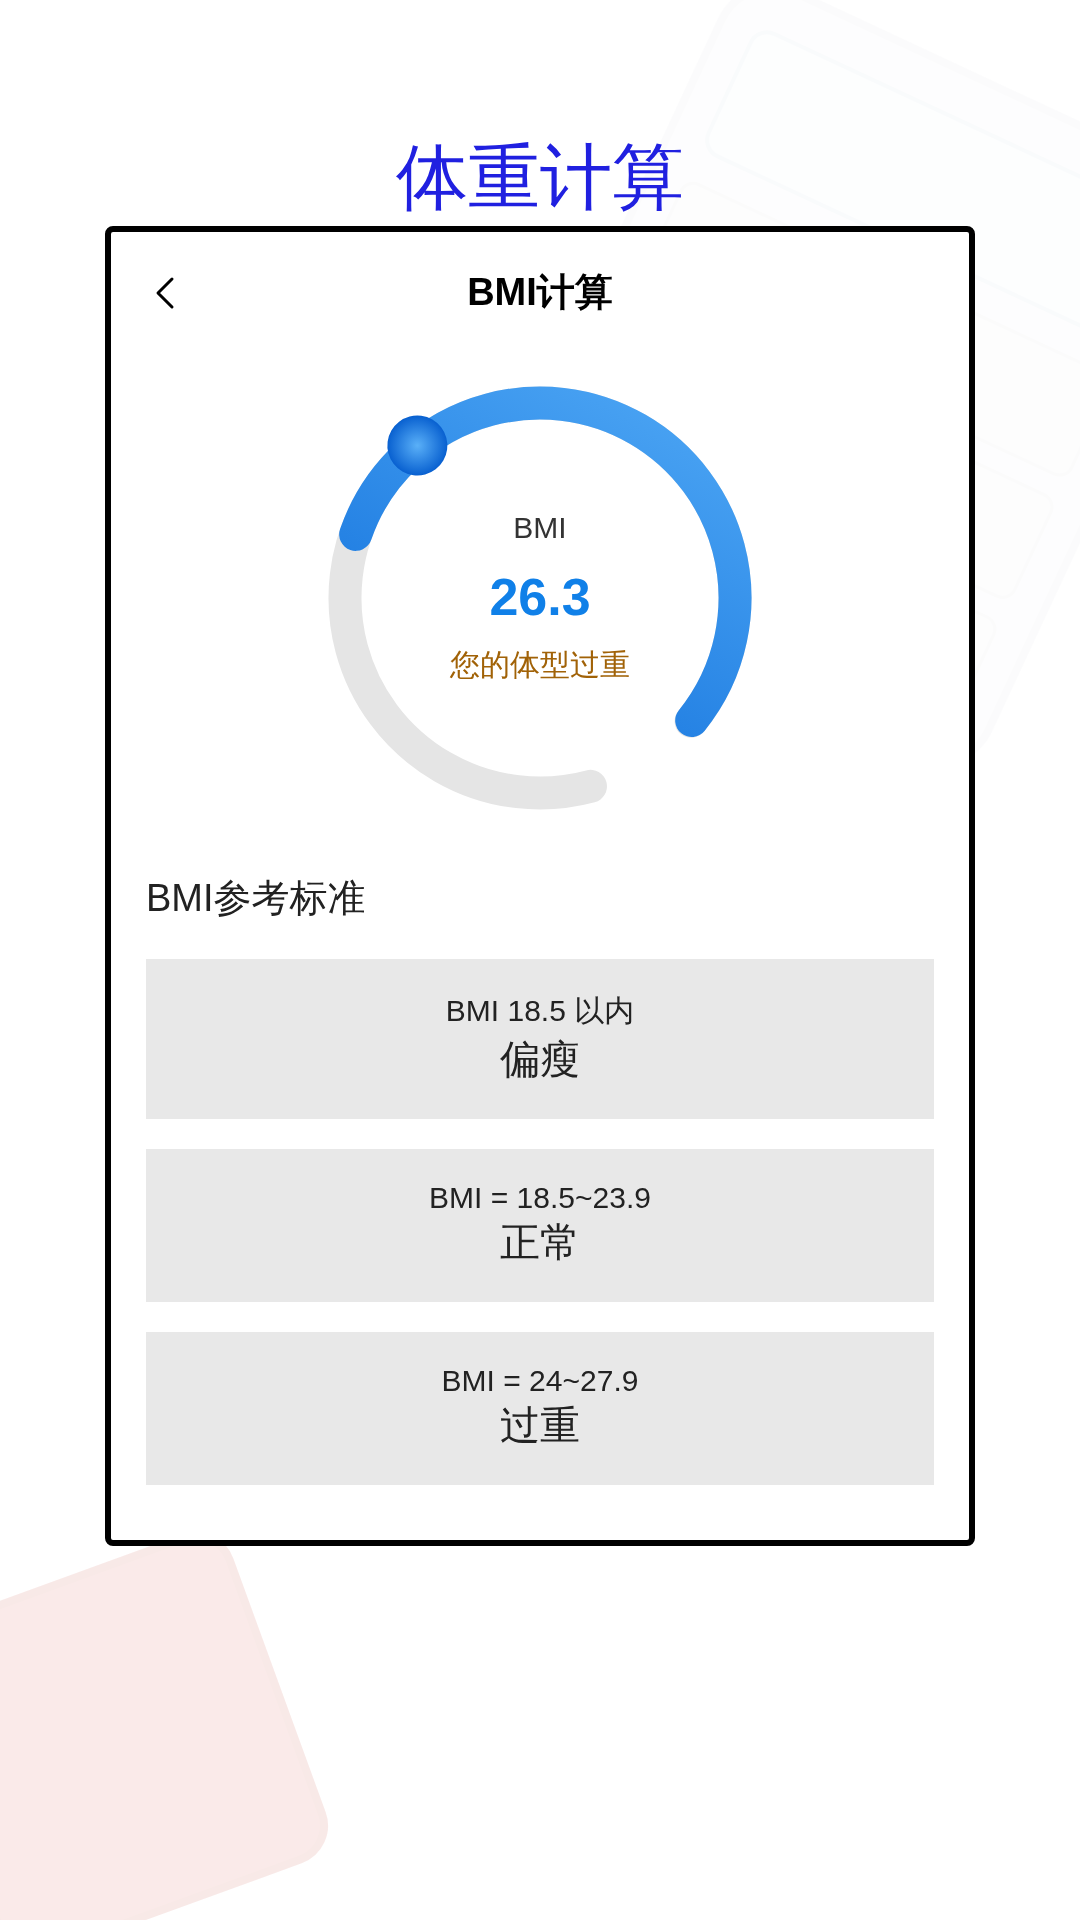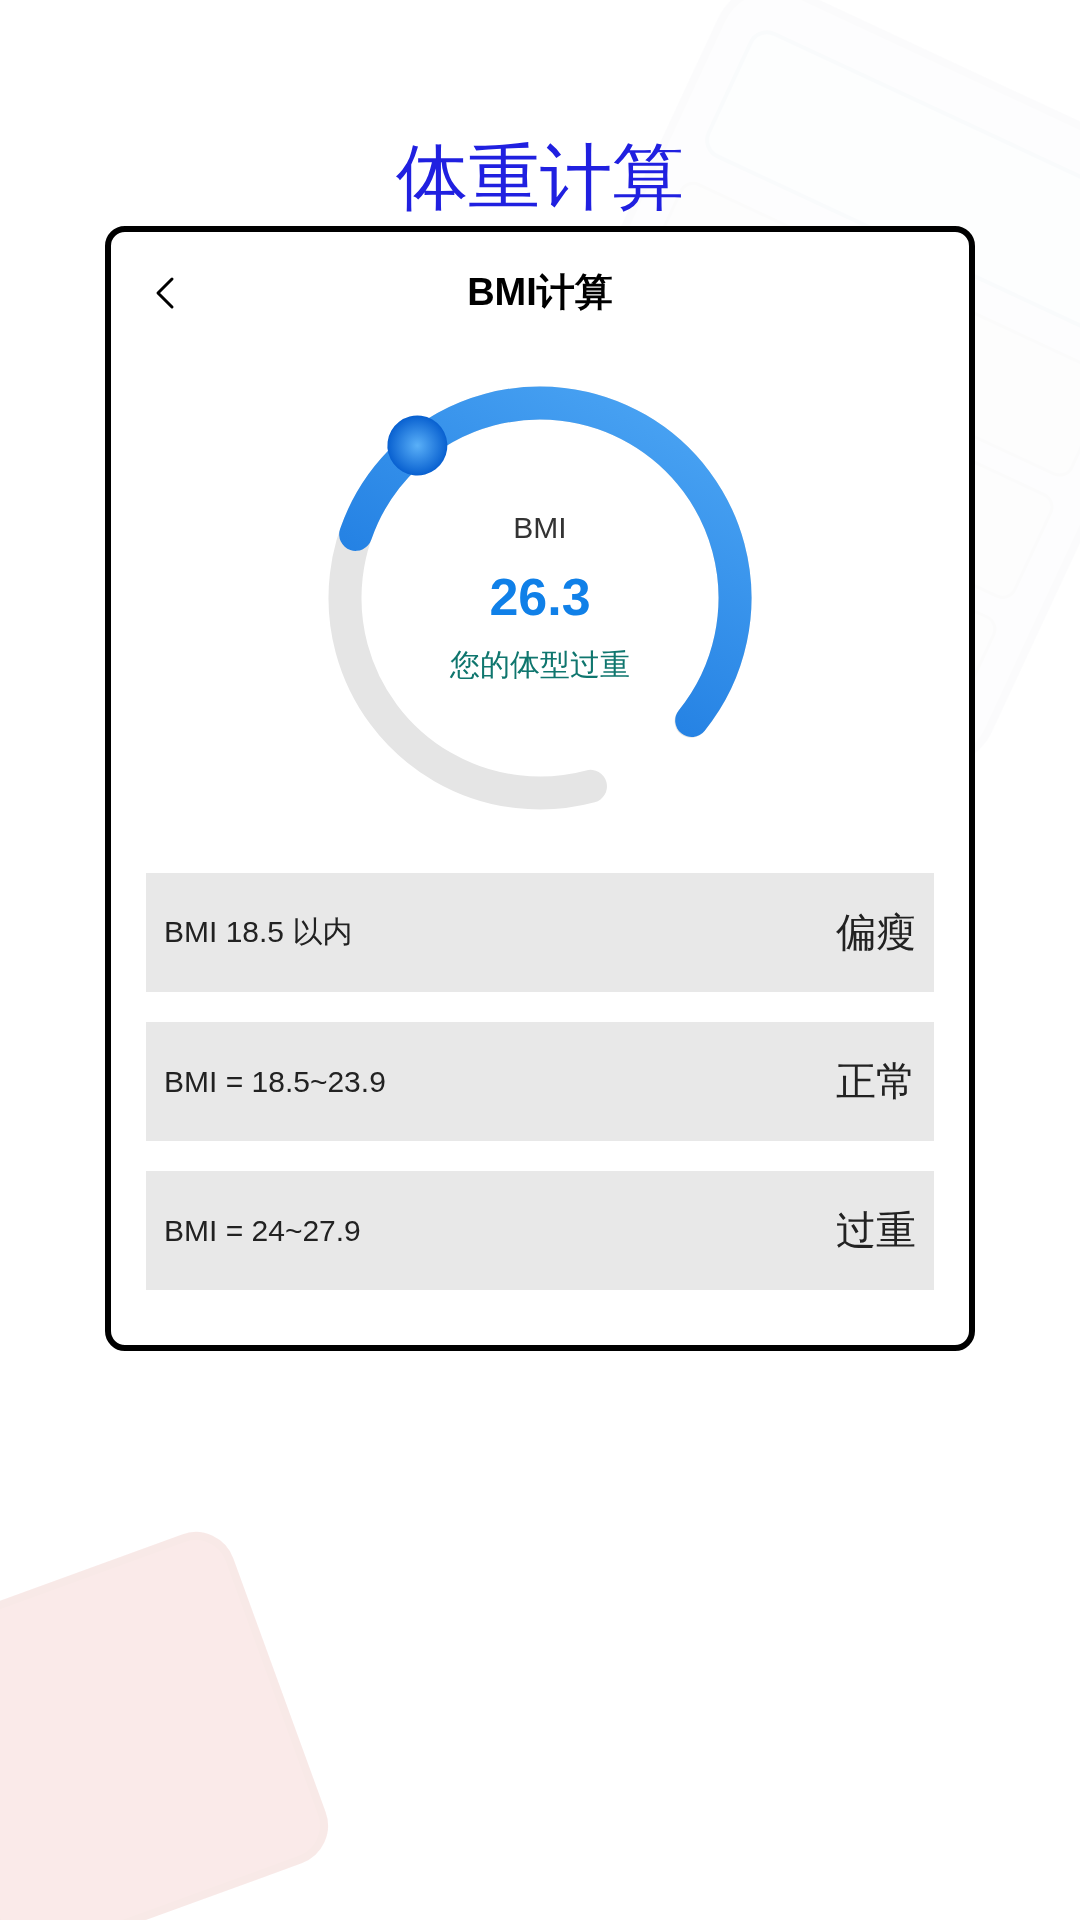--- a/index.html
+++ b/index.html
@@ -78,21 +78,21 @@
       padding-top: 130px;
       position: relative;
       z-index: 1;
     }
     .phone-frame {
       position: relative;
       z-index: 1;
       width: 870px;
       margin: 0 auto;
       border: 6px solid #000;
-      border-radius: 20px;
+      border-radius: 8px;
       padding: 15px 35px 55px;
       background: #fff;
     }
     .app-header {
       display: flex;
       align-items: center;
       padding: 20px 0 35px;
     }
     .back-icon {
       width: 40px;
@@ -152,38 +152,39 @@
       margin-bottom: 22px;
     }
     .gauge-value {
       font-size: 52px;
       font-weight: 700;
       color: #1080e8;
       margin-bottom: 18px;
     }
     .gauge-status {
       font-size: 30px;
-      color: #0f766e;
+      color: #a16207;
     }
     .standards-title {
       font-size: 38px;
       color: #222;
       margin-bottom: 35px;
     }
     .standards-list {
       display: flex;
       flex-direction: column;
       gap: 30px;
     }
     .standard-row {
       display: flex;
       justify-content: space-between;
       align-items: center;
       background: #e8e8e8;
-      padding: 32px 18px;
+      padding: 32px 48px;
+      flex-direction: column;
     }
     .standard-range {
       font-size: 30px;
       color: #222;
     }
     .standard-label {
       font-size: 40px;
       color: #222;
     }
   </style>
@@ -238,20 +239,21 @@
         <circle class="gauge-knob" cx="46" cy="304" r="30"></circle>
       </svg>
       <div class="gauge-center">
         <div class="gauge-label">BMI</div>
         <div class="gauge-value">26.3</div>
         <div class="gauge-status">您的体型过重</div>
       </div>
     </div>
   </div>
 
+  <div class="standards-title">BMI参考标准</div>
 
   <div class="standards-list">
     <div class="standard-row">
       <span class="standard-range">BMI 18.5 以内</span>
       <span class="standard-label">偏瘦</span>
     </div>
     <div class="standard-row">
       <span class="standard-range">BMI = 18.5~23.9</span>
       <span class="standard-label">正常</span>
     </div>

